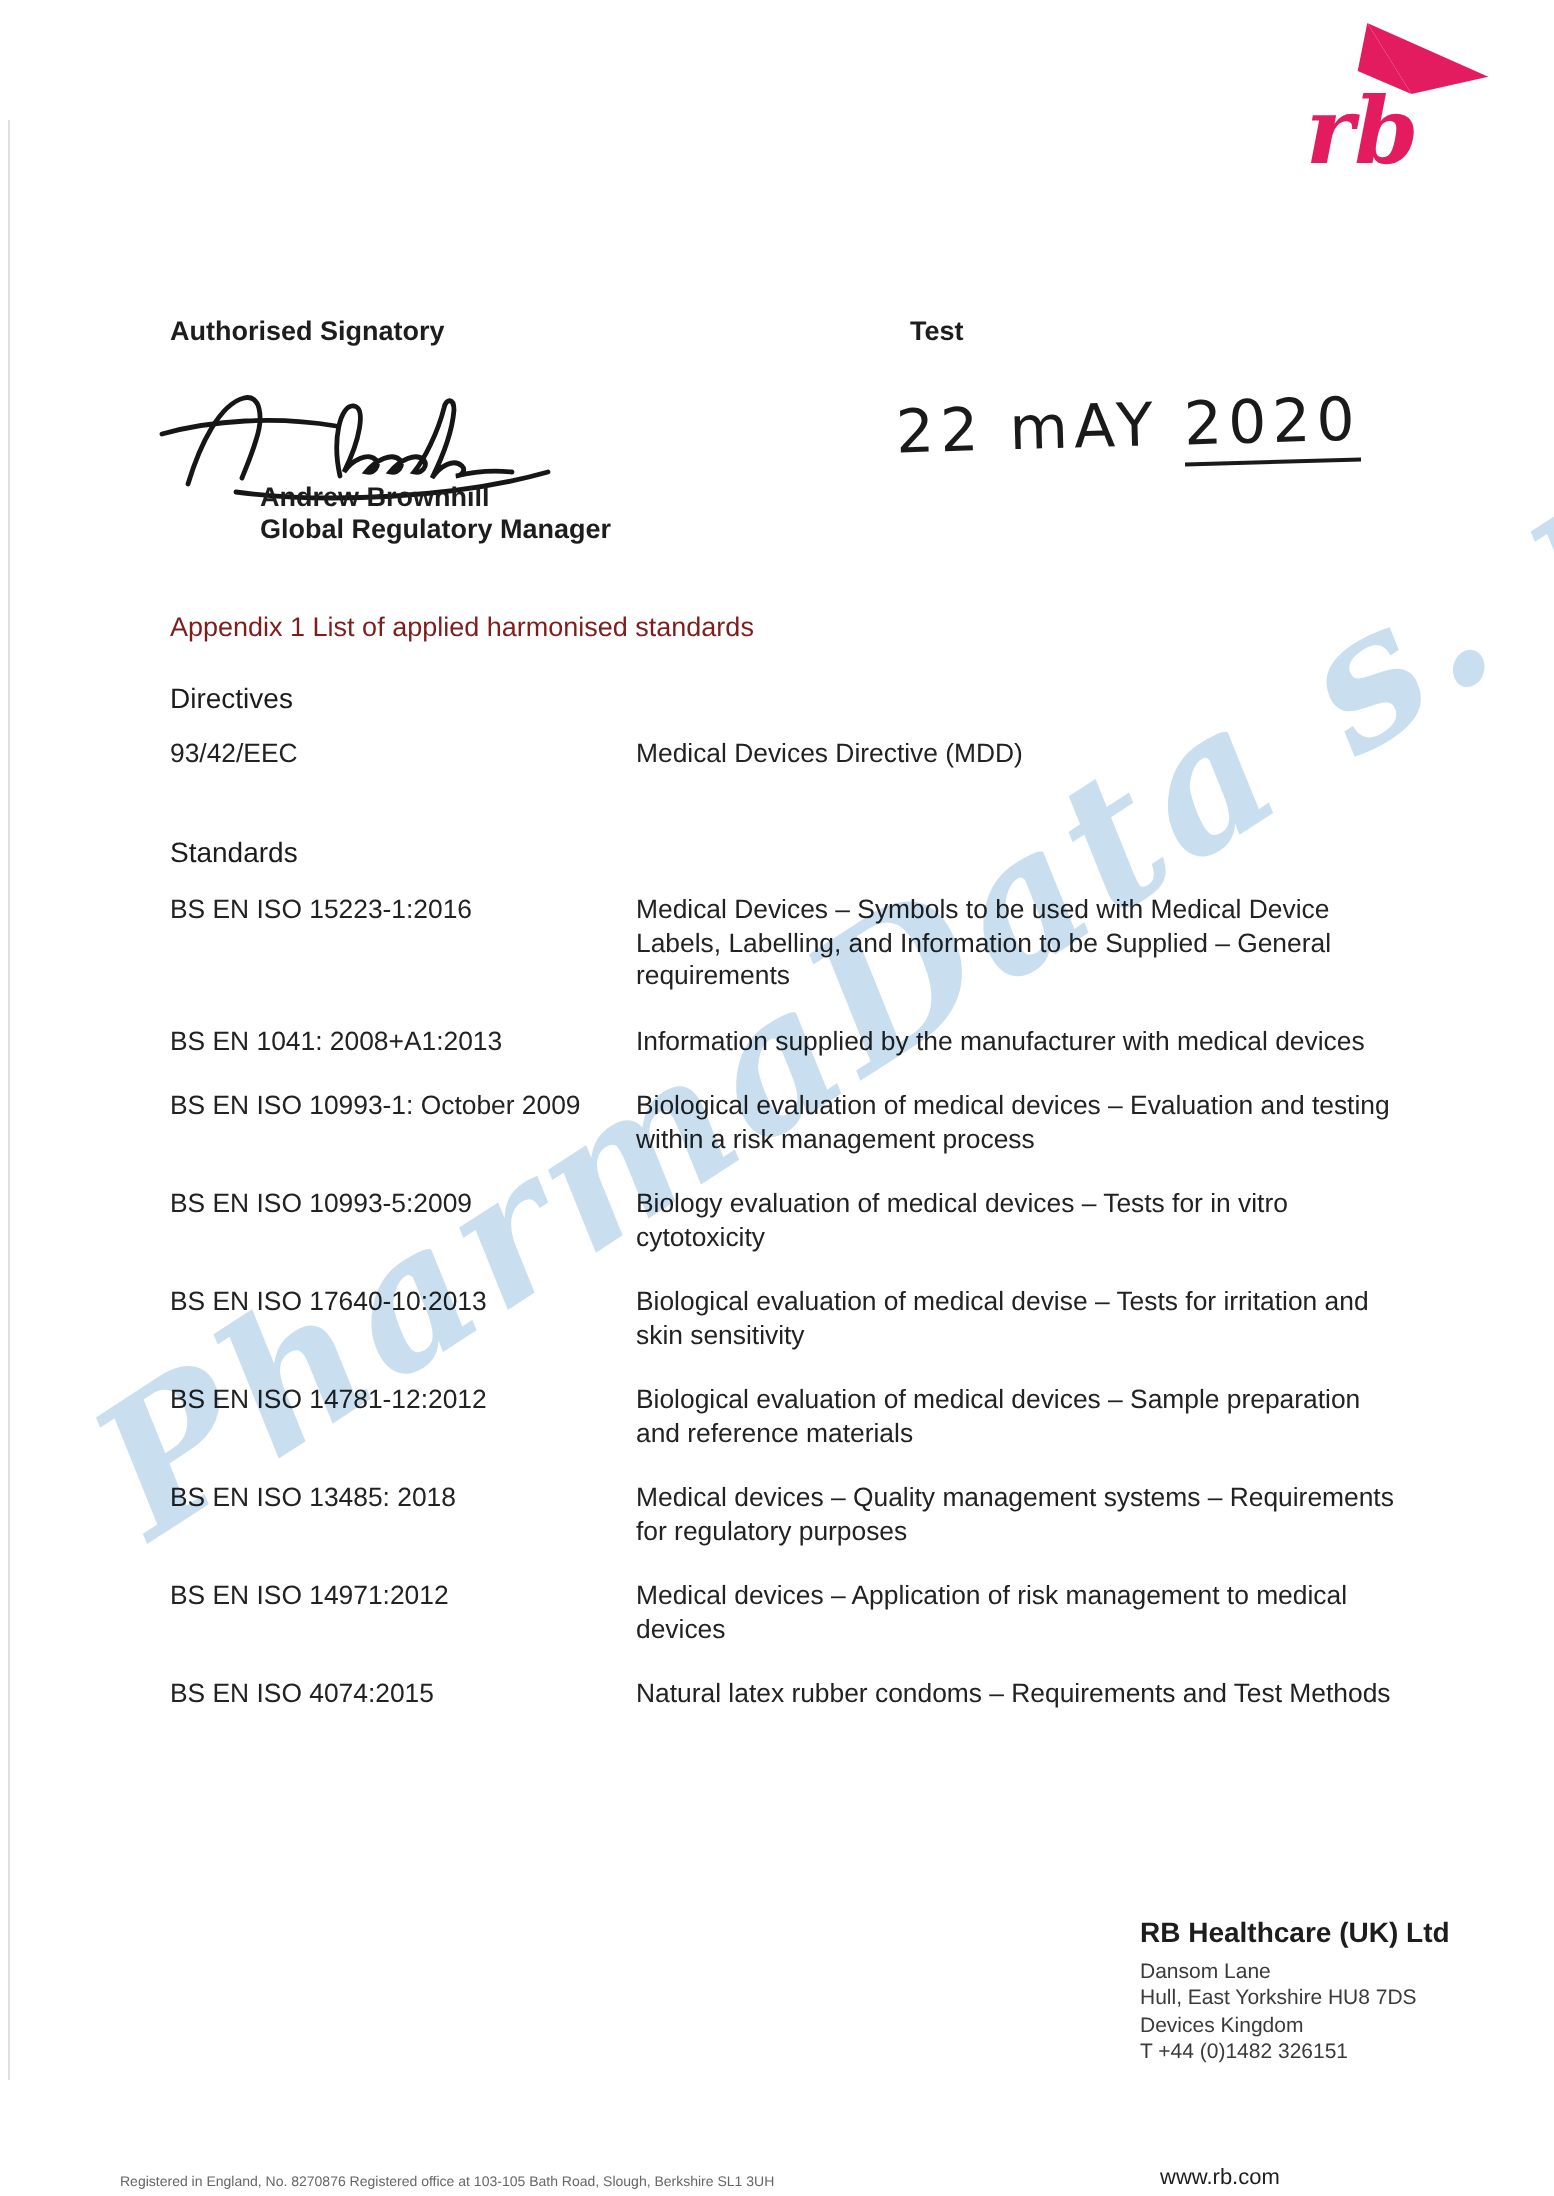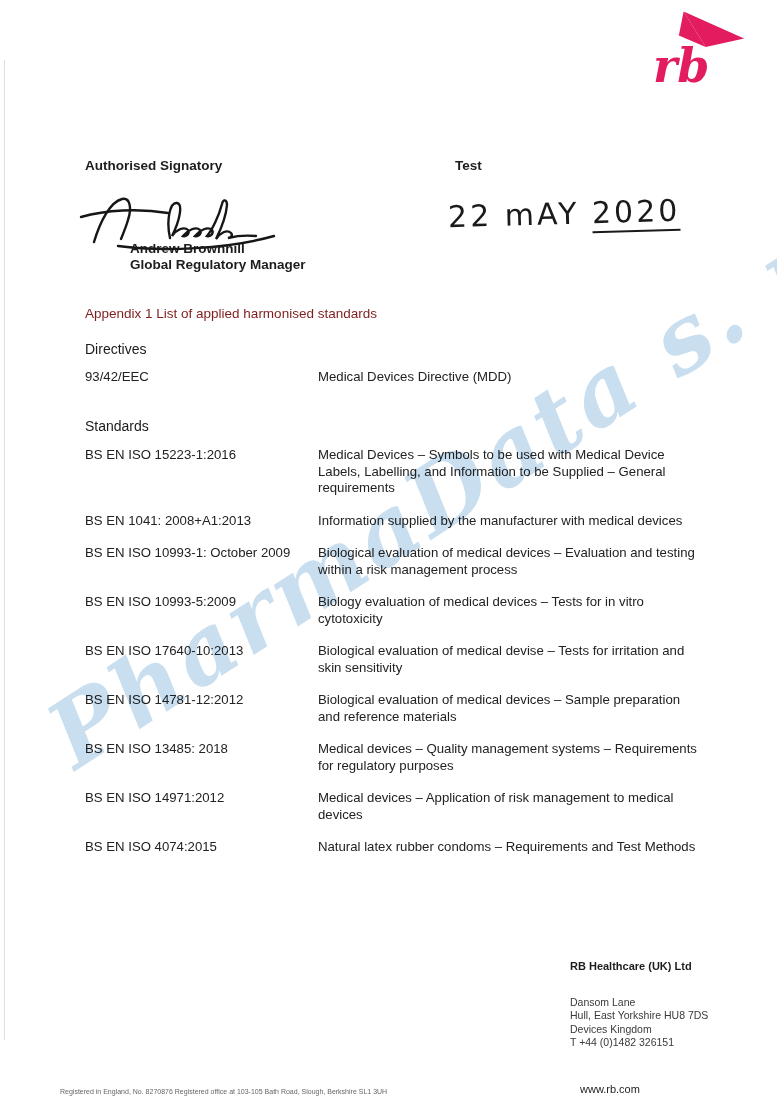--- a/index.html
+++ b/index.html
@@ -56,21 +56,21 @@
     font-family:"DejaVu Serif", serif;
     font-style:italic;font-weight:bold;
     font-size:92px;letter-spacing:4px;white-space:nowrap;
     color:#9cc4e4;opacity:.55;
     mix-blend-mode:multiply;
     pointer-events:none;z-index:3;
   }
 
   
   .footer-right{position:absolute;left:570px;top:960px;font-size:10.5px;color:#3a3a3a;line-height:13.5px;}
-  .footer-right .company{font-weight:bold;font-size:11px;color:#1d1d1d;margin-bottom:22px;}
+  .footer-right .company{font-weight:bold;font-size:14px;color:#1d1d1d;margin-bottom:6px;}
   .website{position:absolute;left:580px;top:1083px;font-size:11px;font-weight:normal;color:#1d1d1d;}
   .registration{position:absolute;left:60px;top:1088px;font-size:7px;color:#666;}
 </style>
 </head>
 <body>
 
 <div class="page">
 
   <div class="scan-edge"></div>
 

